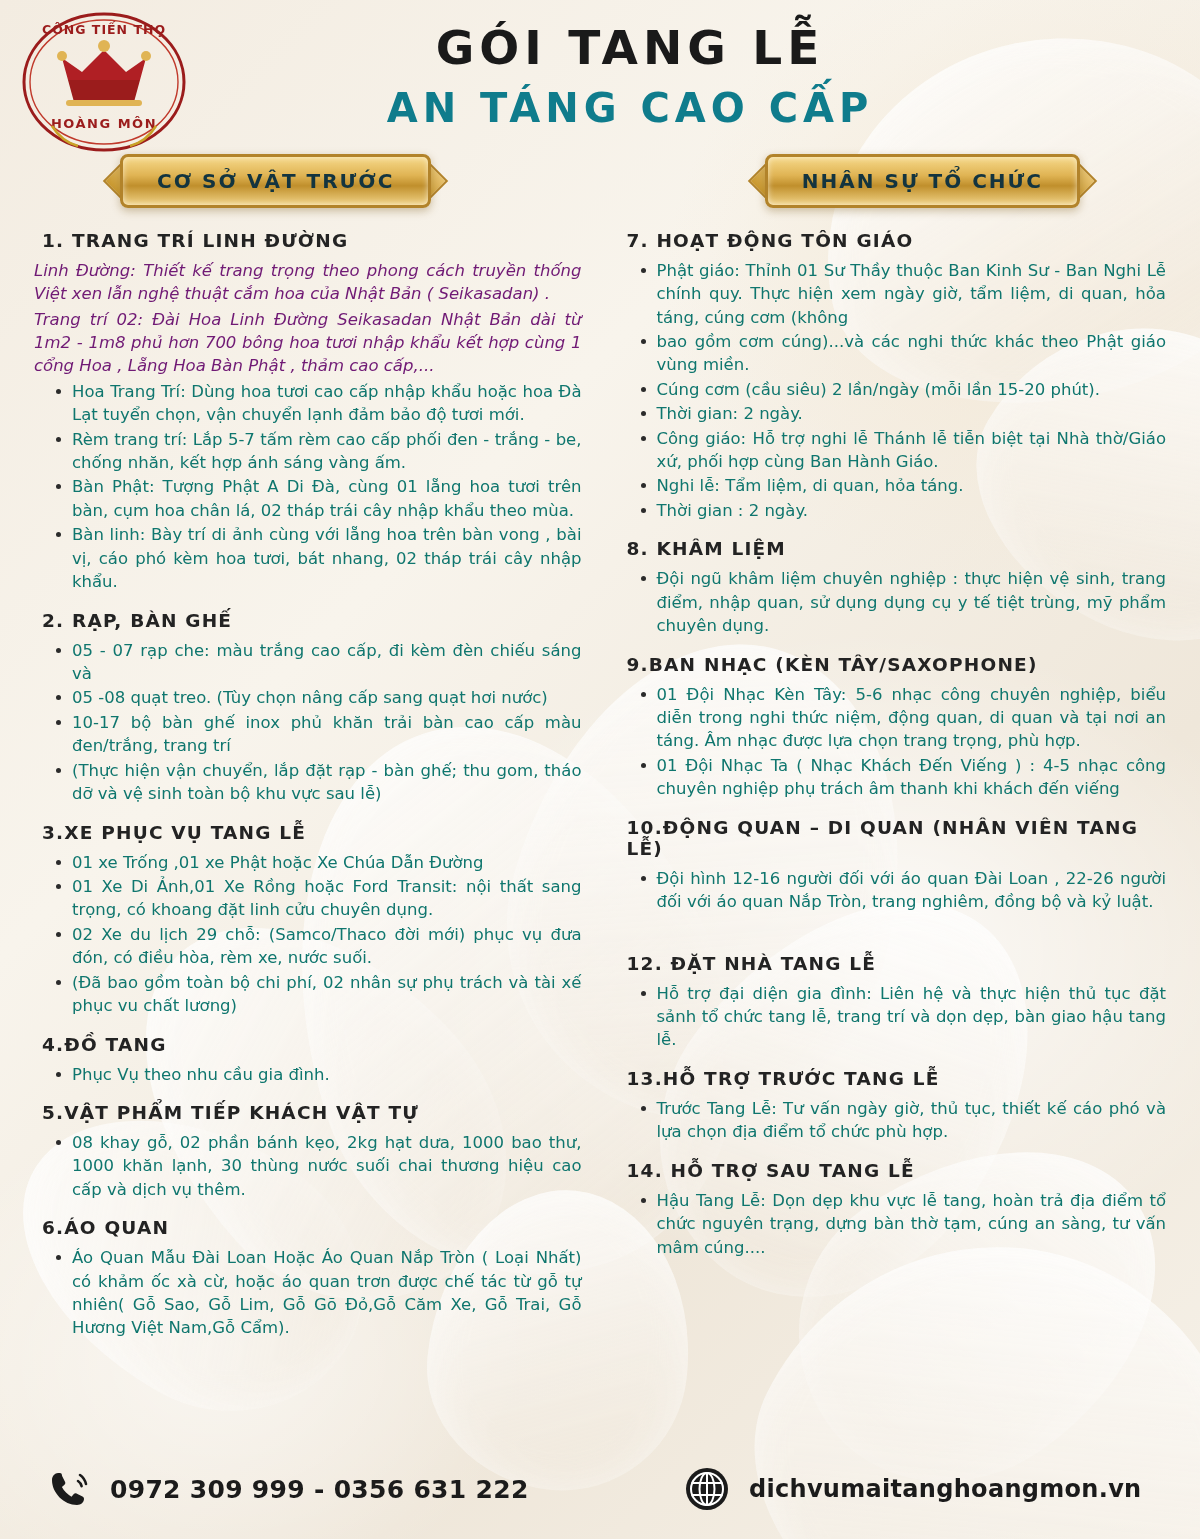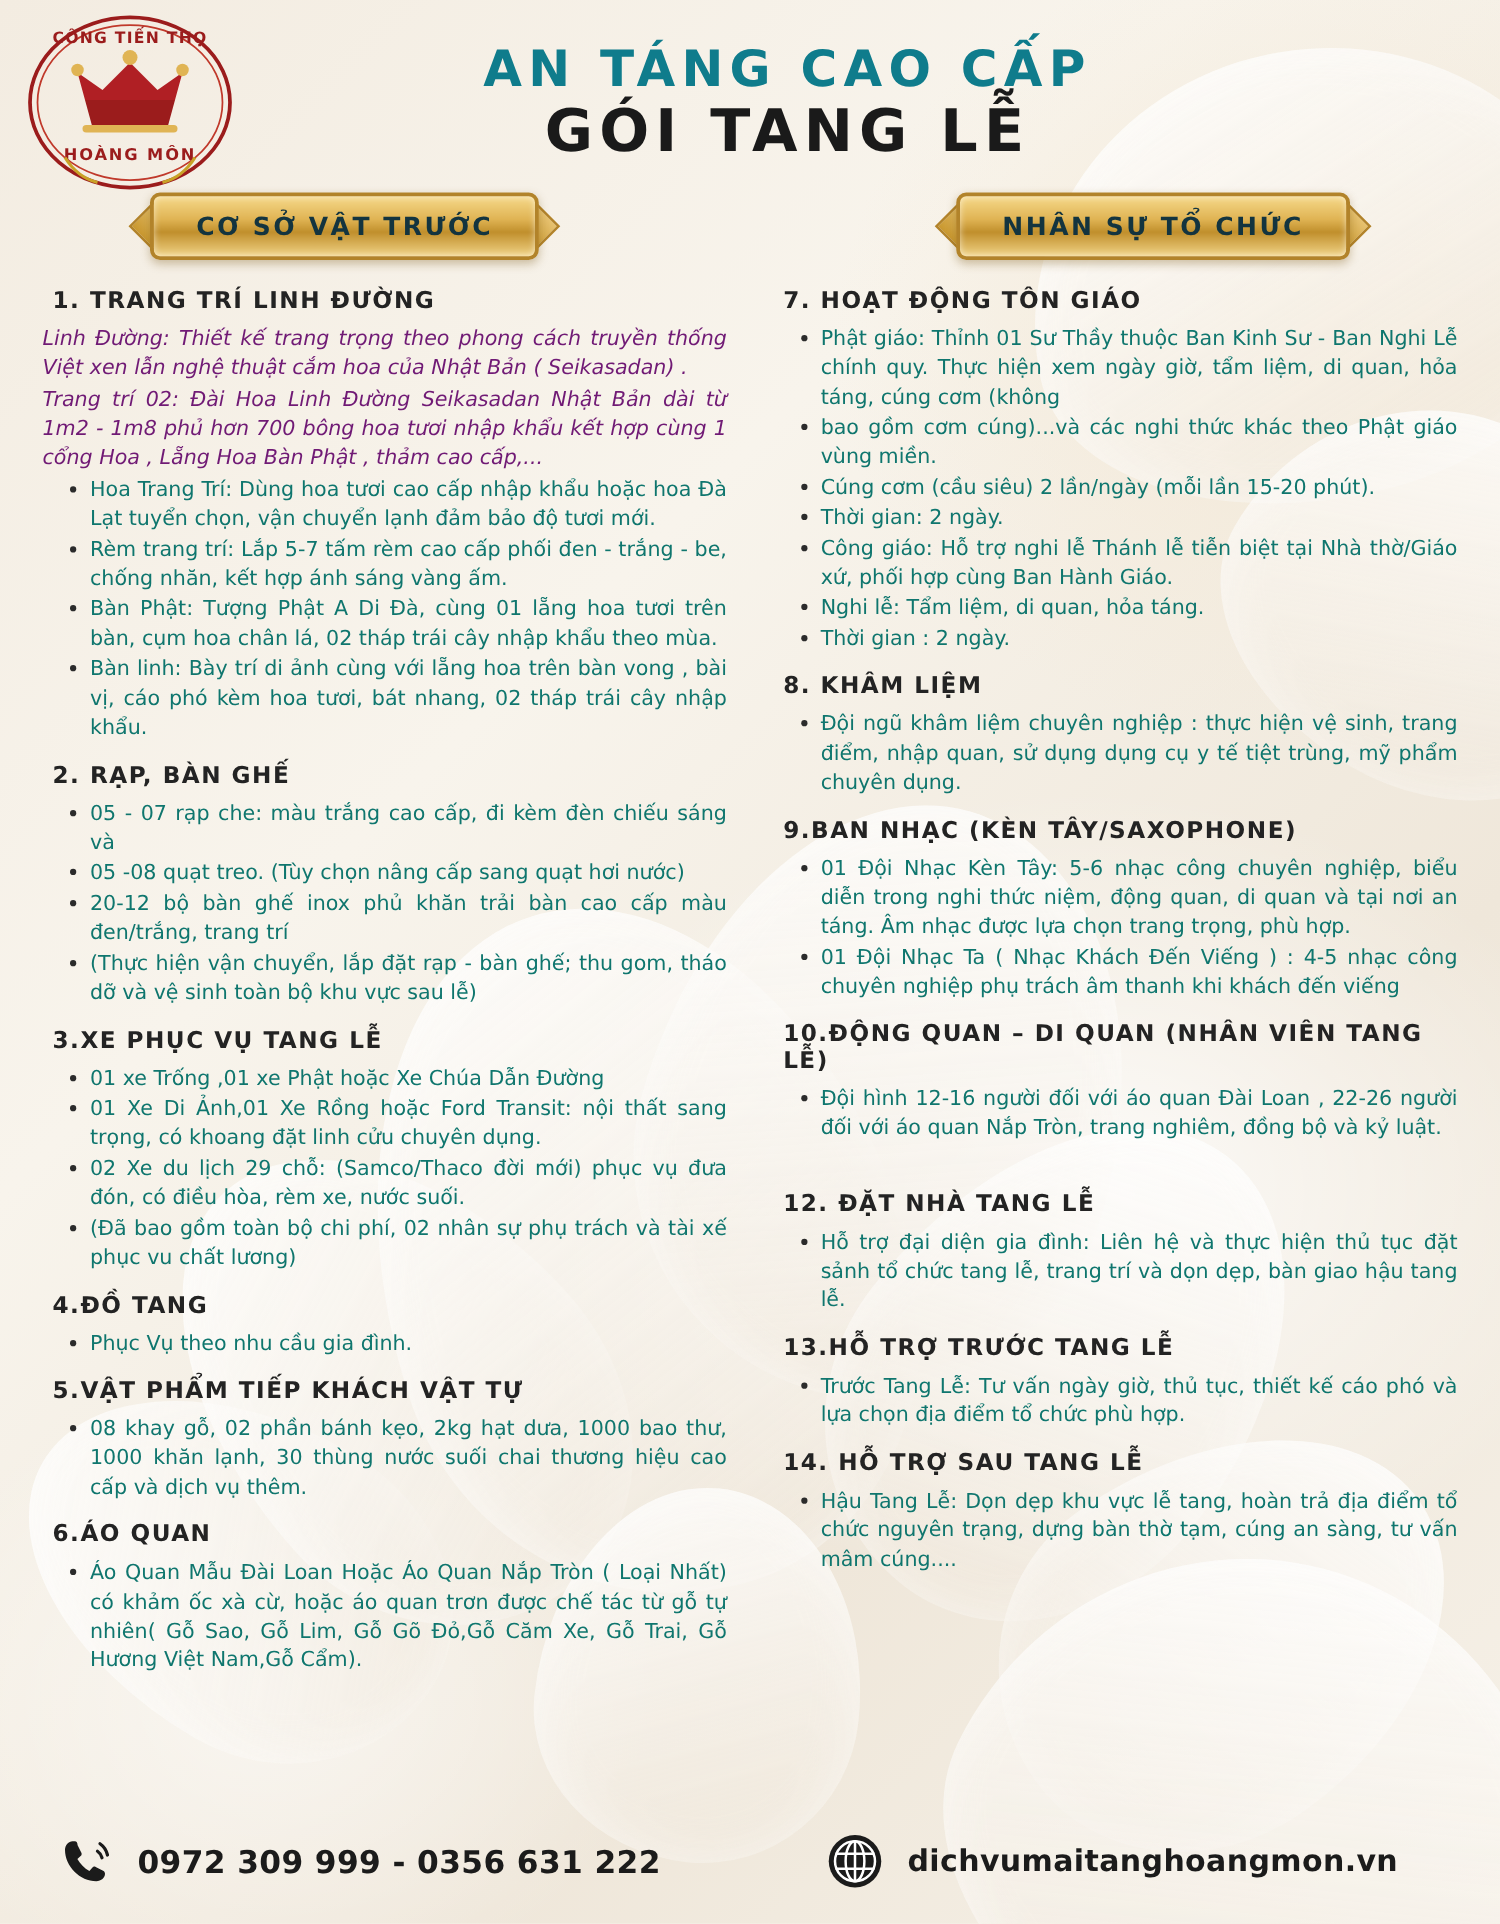--- a/index.html
+++ b/index.html
@@ -175,20 +175,21 @@
   .spacer-lg { height: 26px; }
 
   
   #footer {
     position: absolute;
     left: 0; right: 0; bottom: 26px;
     z-index: 5;
     display: flex;
     align-items: center;
     padding: 0 44px;
+    gap: 23px;
   }
   .foot-item { display: flex; align-items: center; }
   .foot-left { flex: 0 0 520px; }
   .foot-right { flex: 1; padding-left: 96px; }
   .foot-icon {
     width: 48px; height: 48px;
     margin-right: 18px;
     flex: 0 0 48px;
   }
   .foot-text {
@@ -224,22 +225,22 @@
   <circle cx="128" cy="48" r="5" fill="#e0b454"></circle>
   <circle cx="86" cy="38" r="6" fill="#e0b454"></circle>
   <rect x="48" y="92" width="76" height="6" rx="3" fill="#e0b454"></rect>
   <text x="86" y="26" text-anchor="middle" font-family="DejaVu Sans, sans-serif" font-size="12.5" font-weight="bold" fill="#9b1c1c" letter-spacing="1">CÔNG TIẾN THỌ</text>
   <text x="86" y="120" text-anchor="middle" font-family="DejaVu Sans, sans-serif" font-size="13" font-weight="bold" fill="#9b1c1c" letter-spacing="1.5">HOÀNG MÔN</text>
   <path d="M34 118 q10 16 26 20" fill="none" stroke="#c9a227" stroke-width="2.5"></path>
   <path d="M138 118 q-10 16 -26 20" fill="none" stroke="#c9a227" stroke-width="2.5"></path>
 </svg>
 
 <div id="header">
+  <div id="title-main">GÓI TANG LỄ</div>
   <div id="title-sub">AN TÁNG CAO CẤP</div>
-  <div id="title-main">GÓI TANG LỄ</div>
 </div>
 
 <div class="banner-row">
   <div class="ribbon">CƠ SỞ VẬT TRƯỚC</div>
   <div class="ribbon">NHÂN SỰ TỔ CHỨC</div>
 </div>
 
 <div id="columns">
 
   <div class="col">
@@ -251,21 +252,21 @@
       <li>Hoa Trang Trí: Dùng hoa tươi cao cấp nhập khẩu hoặc hoa Đà Lạt tuyển chọn, vận chuyển lạnh đảm bảo độ tươi mới.</li>
       <li>Rèm trang trí: Lắp 5-7 tấm rèm cao cấp phối đen - trắng - be, chống nhăn, kết hợp ánh sáng vàng ấm.</li>
       <li>Bàn Phật: Tượng Phật A Di Đà, cùng 01 lẵng hoa tươi trên bàn, cụm hoa chân lá, 02 tháp trái cây nhập khẩu theo mùa.</li>
       <li>Bàn linh: Bày trí di ảnh cùng với lẵng hoa trên bàn vong , bài vị, cáo phó kèm hoa tươi, bát nhang, 02 tháp trái cây nhập khẩu.</li>
     </ul>
 
     <h3 class="sec-title">2. RẠP, BÀN GHẾ</h3>
     <ul class="bullets">
       <li>05 - 07 rạp che: màu trắng cao cấp, đi kèm đèn chiếu sáng và</li>
       <li>05 -08 quạt treo. (Tùy chọn nâng cấp sang quạt hơi nước)</li>
-      <li>20-12 bộ bàn ghế inox phủ khăn trải bàn cao cấp màu đen/trắng, trang trí</li>
+      <li>10-17 bộ bàn ghế inox phủ khăn trải bàn cao cấp màu đen/trắng, trang trí</li>
       <li>(Thực hiện vận chuyển, lắp đặt rạp - bàn ghế; thu gom, tháo dỡ và vệ sinh toàn bộ khu vực sau lễ)</li>
     </ul>
 
     <h3 class="sec-title">3.XE PHỤC VỤ TANG LỄ</h3>
     <ul class="bullets">
       <li>01 xe Trống ,01 xe Phật hoặc Xe Chúa Dẫn Đường</li>
       <li>01 Xe Di Ảnh,01 Xe Rồng hoặc Ford Transit: nội thất sang trọng, có khoang đặt linh cửu chuyên dụng.</li>
       <li>02 Xe du lịch 29 chỗ: (Samco/Thaco đời mới) phục vụ đưa đón, có điều hòa, rèm xe, nước suối.</li>
       <li>(Đã bao gồm toàn bộ chi phí, 02 nhân sự phụ trách và tài xế phục vu chất lương)</li>
     </ul>

